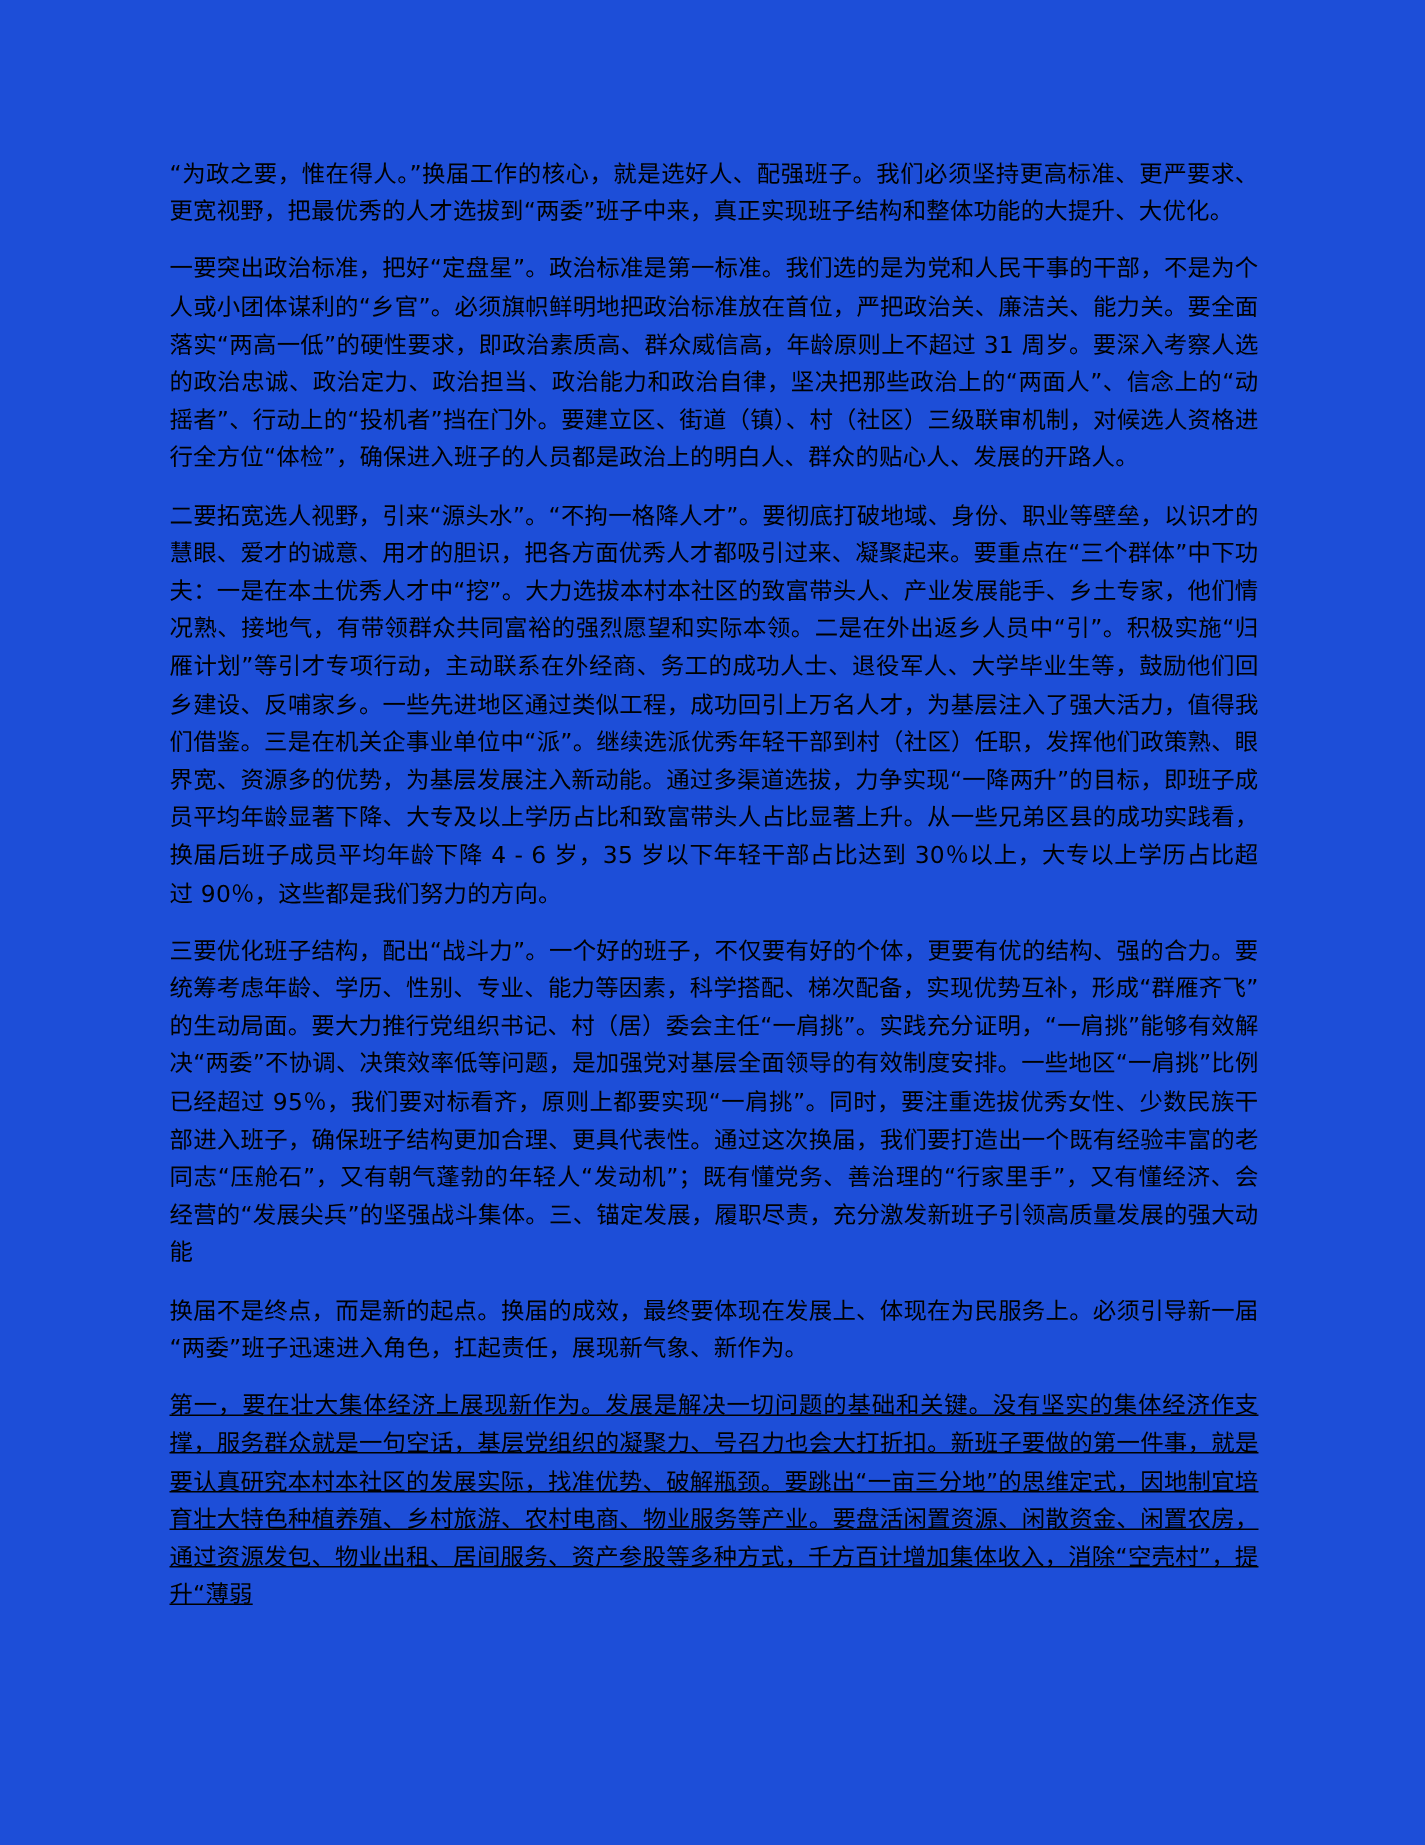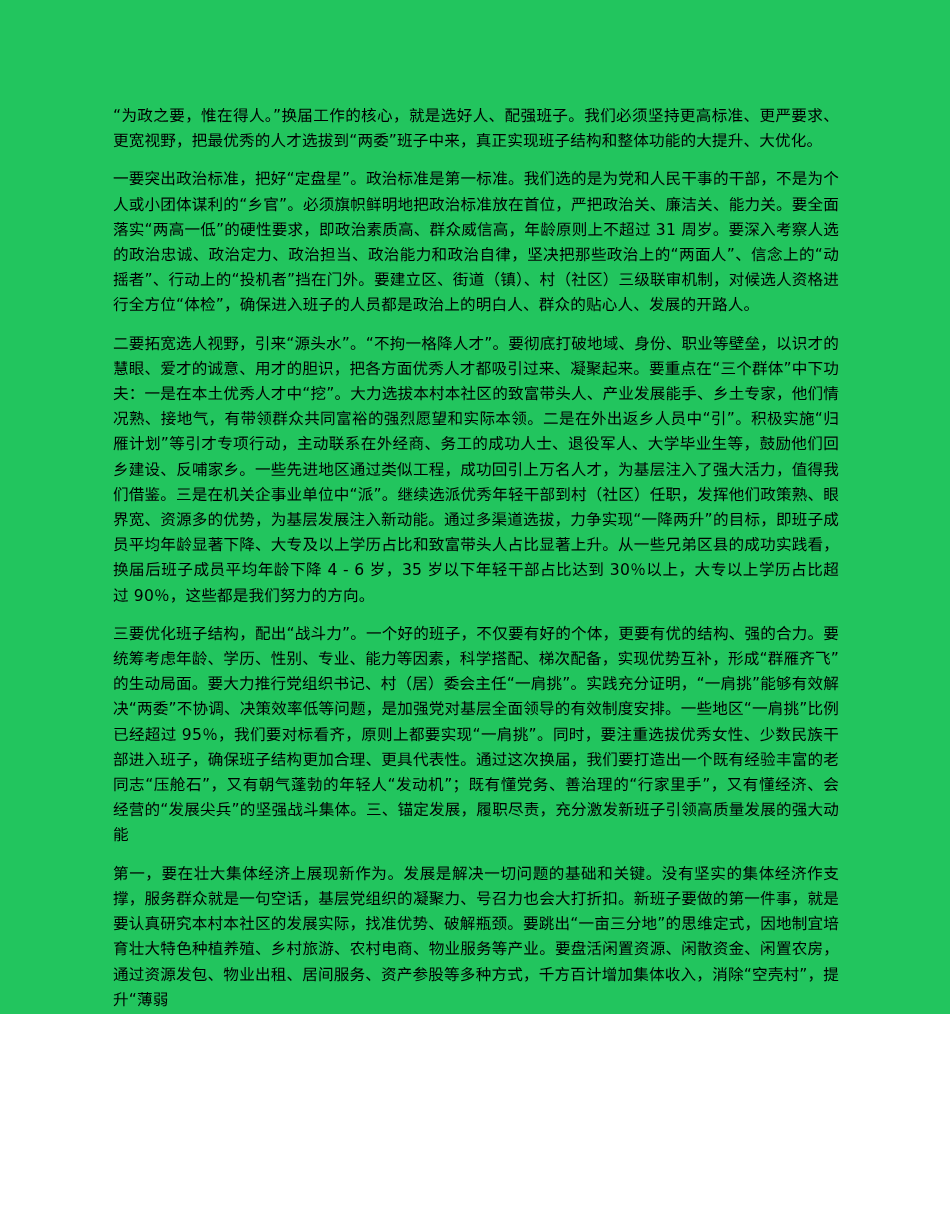--- a/index.html
+++ b/index.html
@@ -10,22 +10,22 @@
   }
   body {
     width: 950px;
     height: 1230px;
     overflow: hidden;
     font-family: "DejaVu Sans", "Liberation Sans", sans-serif;
   }
   #page {
     position: relative;
     width: 950px;
-    height: 1014px;
-    background: #22c55e;
+    height: 1230px;
+    background: #1d4ed8;
     box-sizing: border-box;
   }
   #doc-body {
     position: absolute;
     left: 113px;
     top: 104px;
     width: 726px;
   }
   .para {
     margin: 0 0 13px 0;
@@ -35,26 +35,28 @@
     color: #000000;
     text-align: justify;
     text-justify: inter-character;
     letter-spacing: 0.15px;
     word-break: break-all;
     font-weight: 400;
     -webkit-font-smoothing: none;
   }
   .para:last-child {
     margin-bottom: 0;
+    text-decoration: underline;
   }
 </style>
 </head>
 <body>
 
 <div id="page">
   <div id="doc-body">
     <p class="para">“为政之要，惟在得人。”换届工作的核心，就是选好人、配强班子。我们必须坚持更高标准、更严要求、更宽视野，把最优秀的人才选拔到“两委”班子中来，真正实现班子结构和整体功能的大提升、大优化。</p>
     <p class="para">一要突出政治标准，把好“定盘星”。政治标准是第一标准。我们选的是为党和人民干事的干部，不是为个人或小团体谋利的“乡官”。必须旗帜鲜明地把政治标准放在首位，严把政治关、廉洁关、能力关。要全面落实“两高一低”的硬性要求，即政治素质高、群众威信高，年龄原则上不超过 31 周岁。要深入考察人选的政治忠诚、政治定力、政治担当、政治能力和政治自律，坚决把那些政治上的“两面人”、信念上的“动摇者”、行动上的“投机者”挡在门外。要建立区、街道（镇）、村（社区）三级联审机制，对候选人资格进行全方位“体检”，确保进入班子的人员都是政治上的明白人、群众的贴心人、发展的开路人。</p>
     <p class="para">二要拓宽选人视野，引来“源头水”。“不拘一格降人才”。要彻底打破地域、身份、职业等壁垒，以识才的慧眼、爱才的诚意、用才的胆识，把各方面优秀人才都吸引过来、凝聚起来。要重点在“三个群体”中下功夫：一是在本土优秀人才中“挖”。大力选拔本村本社区的致富带头人、产业发展能手、乡土专家，他们情况熟、接地气，有带领群众共同富裕的强烈愿望和实际本领。二是在外出返乡人员中“引”。积极实施“归雁计划”等引才专项行动，主动联系在外经商、务工的成功人士、退役军人、大学毕业生等，鼓励他们回乡建设、反哺家乡。一些先进地区通过类似工程，成功回引上万名人才，为基层注入了强大活力，值得我们借鉴。三是在机关企事业单位中“派”。继续选派优秀年轻干部到村（社区）任职，发挥他们政策熟、眼界宽、资源多的优势，为基层发展注入新动能。通过多渠道选拔，力争实现“一降两升”的目标，即班子成员平均年龄显著下降、大专及以上学历占比和致富带头人占比显著上升。从一些兄弟区县的成功实践看，换届后班子成员平均年龄下降 4 - 6 岁，35 岁以下年轻干部占比达到 30％以上，大专以上学历占比超过 90％，这些都是我们努力的方向。</p>
     <p class="para">三要优化班子结构，配出“战斗力”。一个好的班子，不仅要有好的个体，更要有优的结构、强的合力。要统筹考虑年龄、学历、性别、专业、能力等因素，科学搭配、梯次配备，实现优势互补，形成“群雁齐飞”的生动局面。要大力推行党组织书记、村（居）委会主任“一肩挑”。实践充分证明，“一肩挑”能够有效解决“两委”不协调、决策效率低等问题，是加强党对基层全面领导的有效制度安排。一些地区“一肩挑”比例已经超过 95％，我们要对标看齐，原则上都要实现“一肩挑”。同时，要注重选拔优秀女性、少数民族干部进入班子，确保班子结构更加合理、更具代表性。通过这次换届，我们要打造出一个既有经验丰富的老同志“压舱石”，又有朝气蓬勃的年轻人“发动机”；既有懂党务、善治理的“行家里手”，又有懂经济、会经营的“发展尖兵”的坚强战斗集体。三、锚定发展，履职尽责，充分激发新班子引领高质量发展的强大动能</p>
+    <p class="para">换届不是终点，而是新的起点。换届的成效，最终要体现在发展上、体现在为民服务上。必须引导新一届“两委”班子迅速进入角色，扛起责任，展现新气象、新作为。</p>
     <p class="para">第一，要在壮大集体经济上展现新作为。发展是解决一切问题的基础和关键。没有坚实的集体经济作支撑，服务群众就是一句空话，基层党组织的凝聚力、号召力也会大打折扣。新班子要做的第一件事，就是要认真研究本村本社区的发展实际，找准优势、破解瓶颈。要跳出“一亩三分地”的思维定式，因地制宜培育壮大特色种植养殖、乡村旅游、农村电商、物业服务等产业。要盘活闲置资源、闲散资金、闲置农房，通过资源发包、物业出租、居间服务、资产参股等多种方式，千方百计增加集体收入，消除“空壳村”，提升“薄弱</p>
   </div>
 </div>
 
 </body></html>

